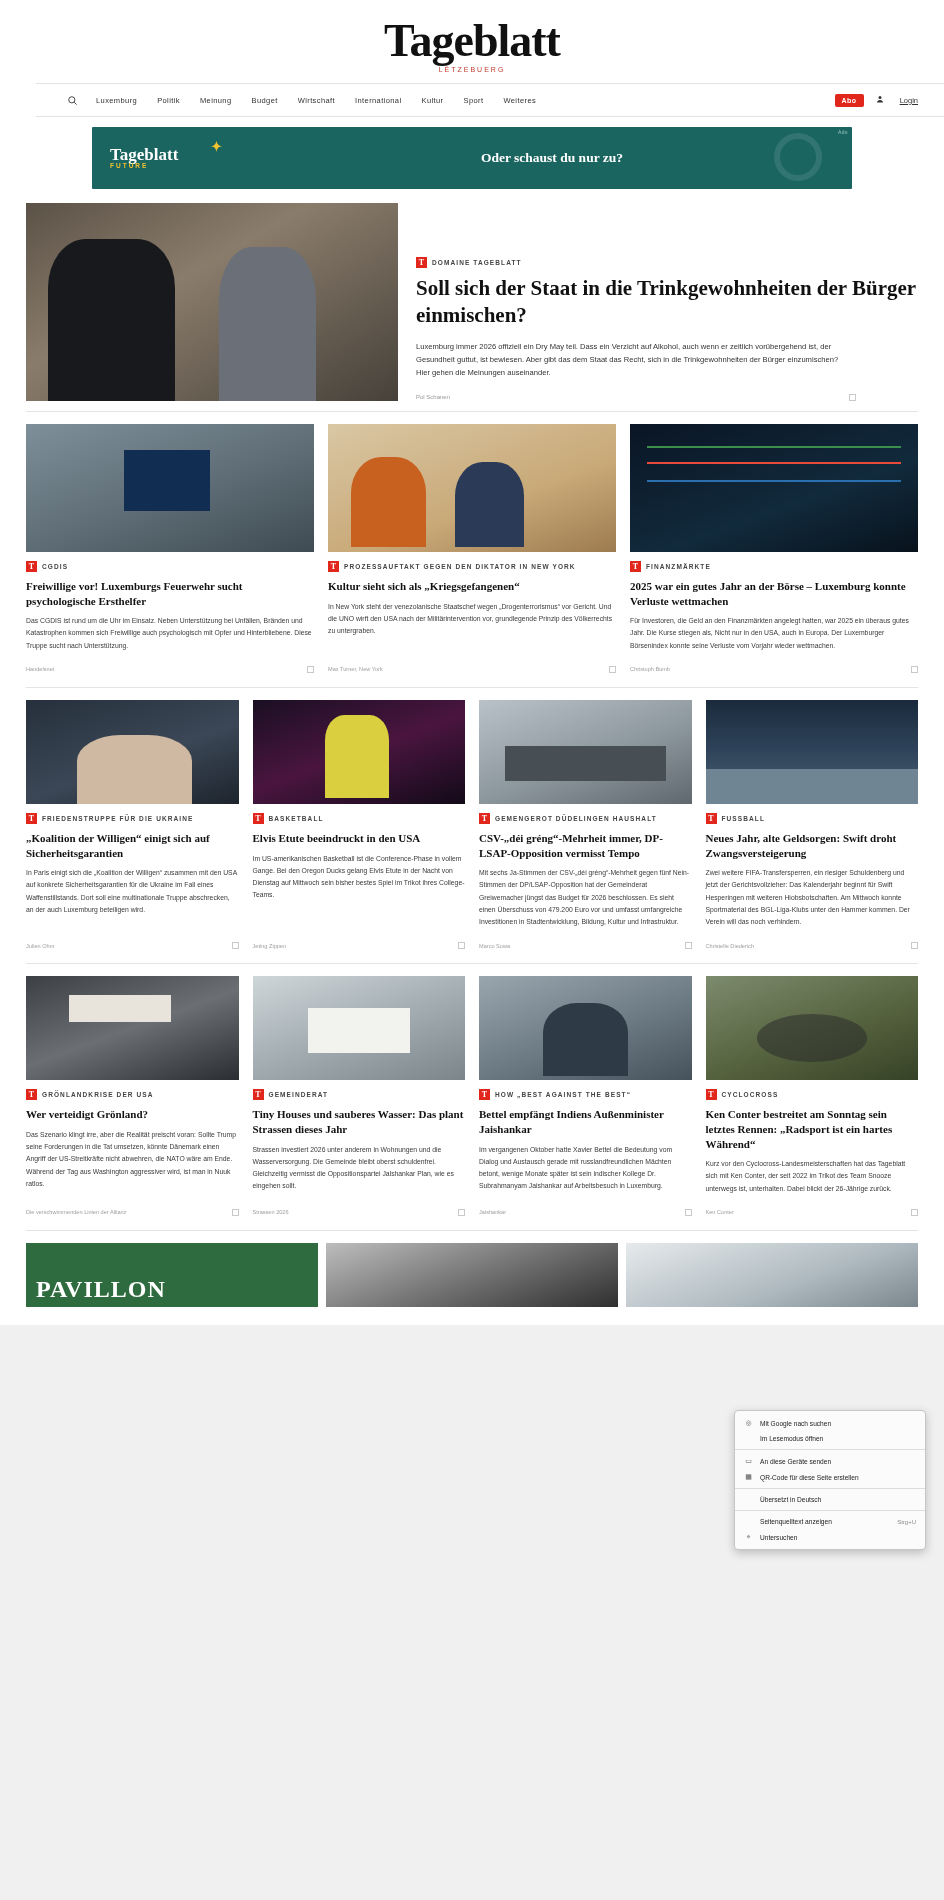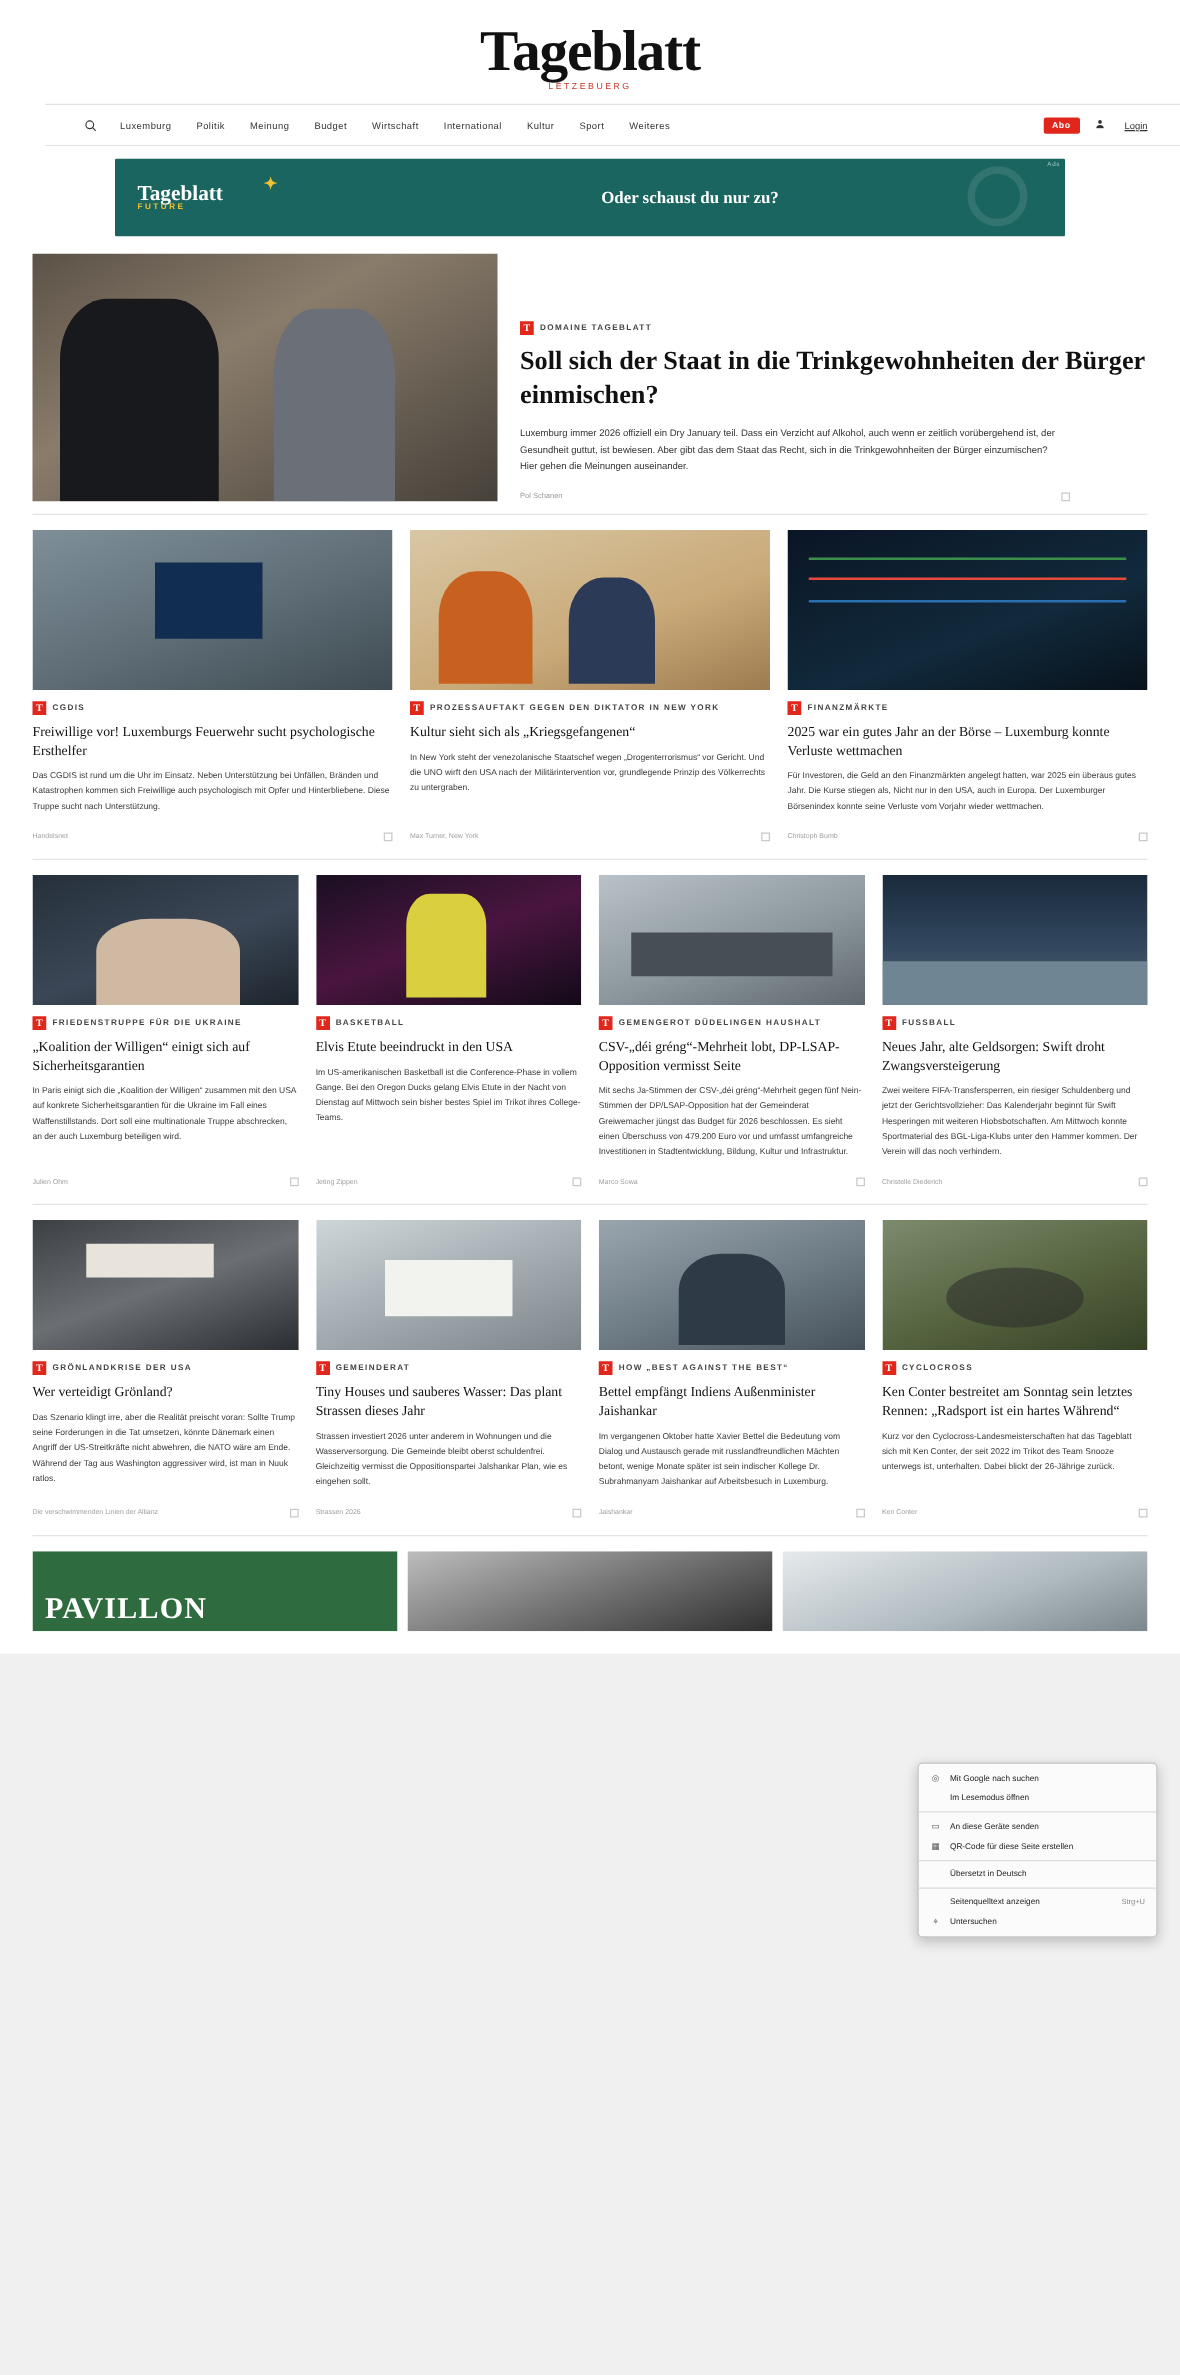--- a/index.html
+++ b/index.html
@@ -148,21 +148,21 @@
     border-bottom: 1px solid #e4e4e4;
   }
   .grid-3 { grid-template-columns: repeat(3, 1fr); }
   .grid-4 { grid-template-columns: repeat(4, 1fr); }
   .card { display: flex; flex-direction: column; }
   .card-img { height: 128px; width: 100%; position: relative; overflow: hidden; }
   .grid-4 .card-img { height: 104px; }
   .card-body { padding-top: 9px; flex: 1; display: flex; flex-direction: column; }
   .card h2 {
     font-family: "Liberation Serif", serif;
-    font-size: 11px; line-height: 1.33; font-weight: 400; color: #111;
+    font-size: 11px; line-height: 1.33; font-weight: 700; color: #111;
     margin-bottom: 7px;
   }
   .card p { font-size: 6.8px; line-height: 1.8; color: #3a3a3a; }
   .card-credit {
     margin-top: auto; padding-top: 14px;
     font-size: 5.6px; color: #a0a0a0;
     display: flex; justify-content: space-between; align-items: center;
   }
 
   
@@ -289,21 +289,21 @@
   <div class="lead">
     <div class="lead-img">
       <div class="ph ph-lead"></div>
     </div>
     <div class="lead-body">
       <div class="kicker">
         <span class="mark">T</span>
         <span class="ktext">DOMAINE TAGEBLATT</span>
       </div>
       <h1>Soll sich der Staat in die Trinkgewohnheiten der Bürger einmischen?</h1>
-      <p>Luxemburg immer 2026 offiziell ein Dry January teil. Dass ein Verzicht auf Alkohol, auch wenn er zeitlich vorübergehend ist, der Gesundheit guttut, ist bewiesen. Aber gibt das dem Staat das Recht, sich in die Trinkgewohnheiten der Bürger einzumischen? Hier gehen die Meinungen auseinander.</p>
+      <p>Luxemburg immer 2026 offiziell ein Dry May teil. Dass ein Verzicht auf Alkohol, auch wenn er zeitlich vorübergehend ist, der Gesundheit guttut, ist bewiesen. Aber gibt das dem Staat das Recht, sich in die Trinkgewohnheiten der Bürger einzumischen? Hier gehen die Meinungen auseinander.</p>
       <div class="credit">
         <span>Pol Schanen</span>
         <span class="sq"></span>
       </div>
     </div>
   </div>
 
   <div class="grid grid-3">
     <div class="card">
       <div class="card-img">
@@ -395,21 +395,21 @@
     </div>
     <div class="card">
       <div class="card-img">
           <div class="ph ph-gemeng"></div>
         </div>
       <div class="card-body">
         <div class="kicker">
           <span class="mark">T</span>
           <span class="ktext">GEMENGEROT DÜDELINGEN HAUSHALT</span>
         </div>
-        <h2>CSV-„déi gréng“-Mehrheit lobt, DP-LSAP-Opposition vermisst Seite</h2>
+        <h2>CSV-„déi gréng“-Mehrheit immer, DP-LSAP-Opposition vermisst Tempo</h2>
         <p>Mit sechs Ja-Stimmen der CSV-„déi gréng“-Mehrheit gegen fünf Nein-Stimmen der DP/LSAP-Opposition hat der Gemeinderat Greiwemacher jüngst das Budget für 2026 beschlossen. Es sieht einen Überschuss von 479.200 Euro vor und umfasst umfangreiche Investitionen in Stadtentwicklung, Bildung, Kultur und Infrastruktur.</p>
         <div class="card-credit">
           <span>Marco Sowa</span>
           <span class="sq"></span>
         </div>
       </div>
     </div>
     <div class="card">
       <div class="card-img">
           <div class="ph ph-swift"></div>

